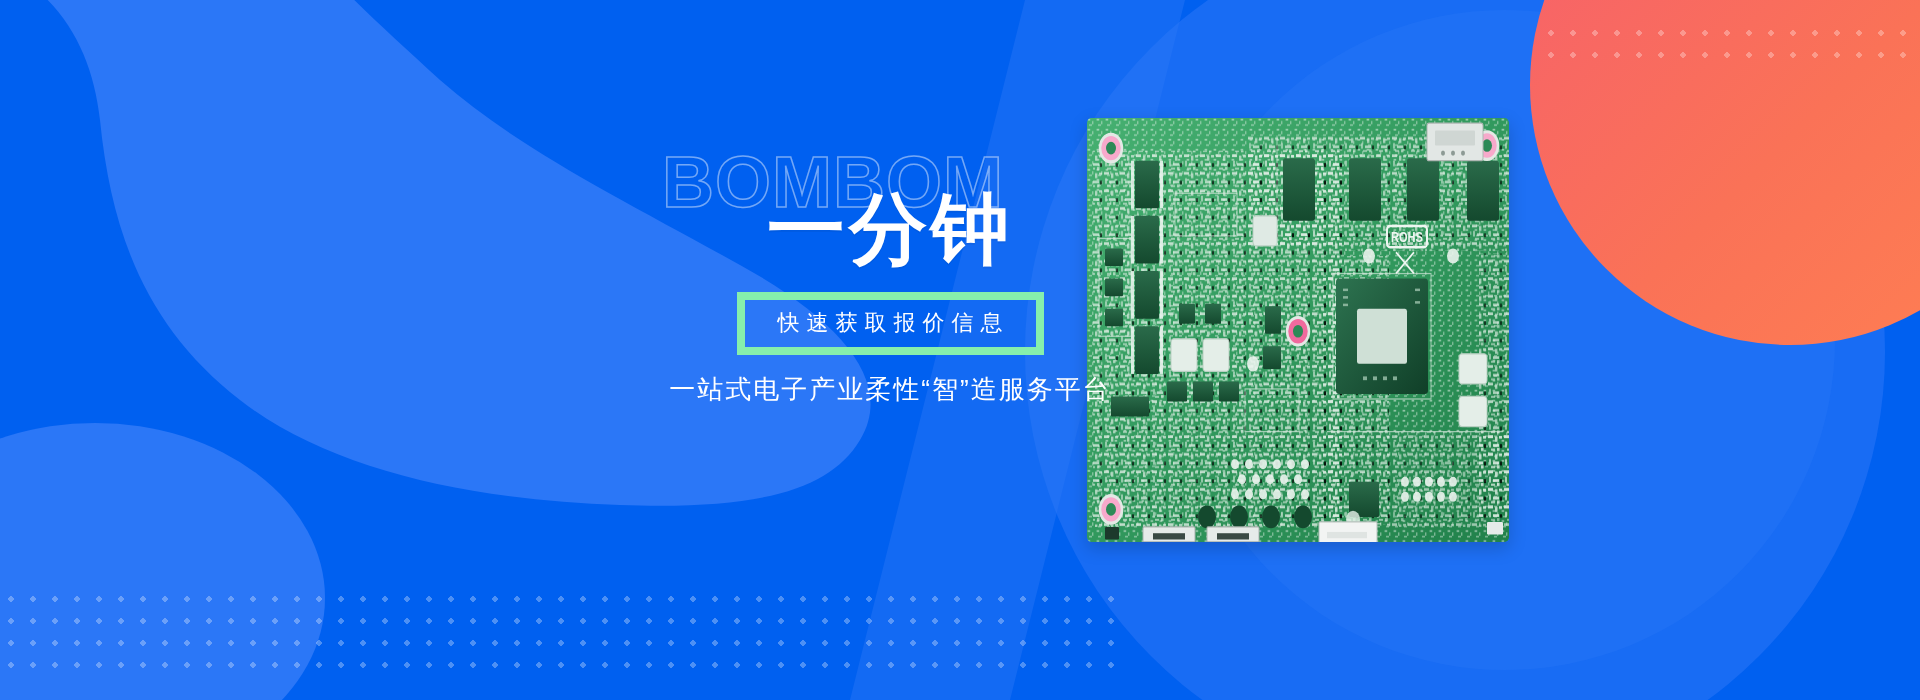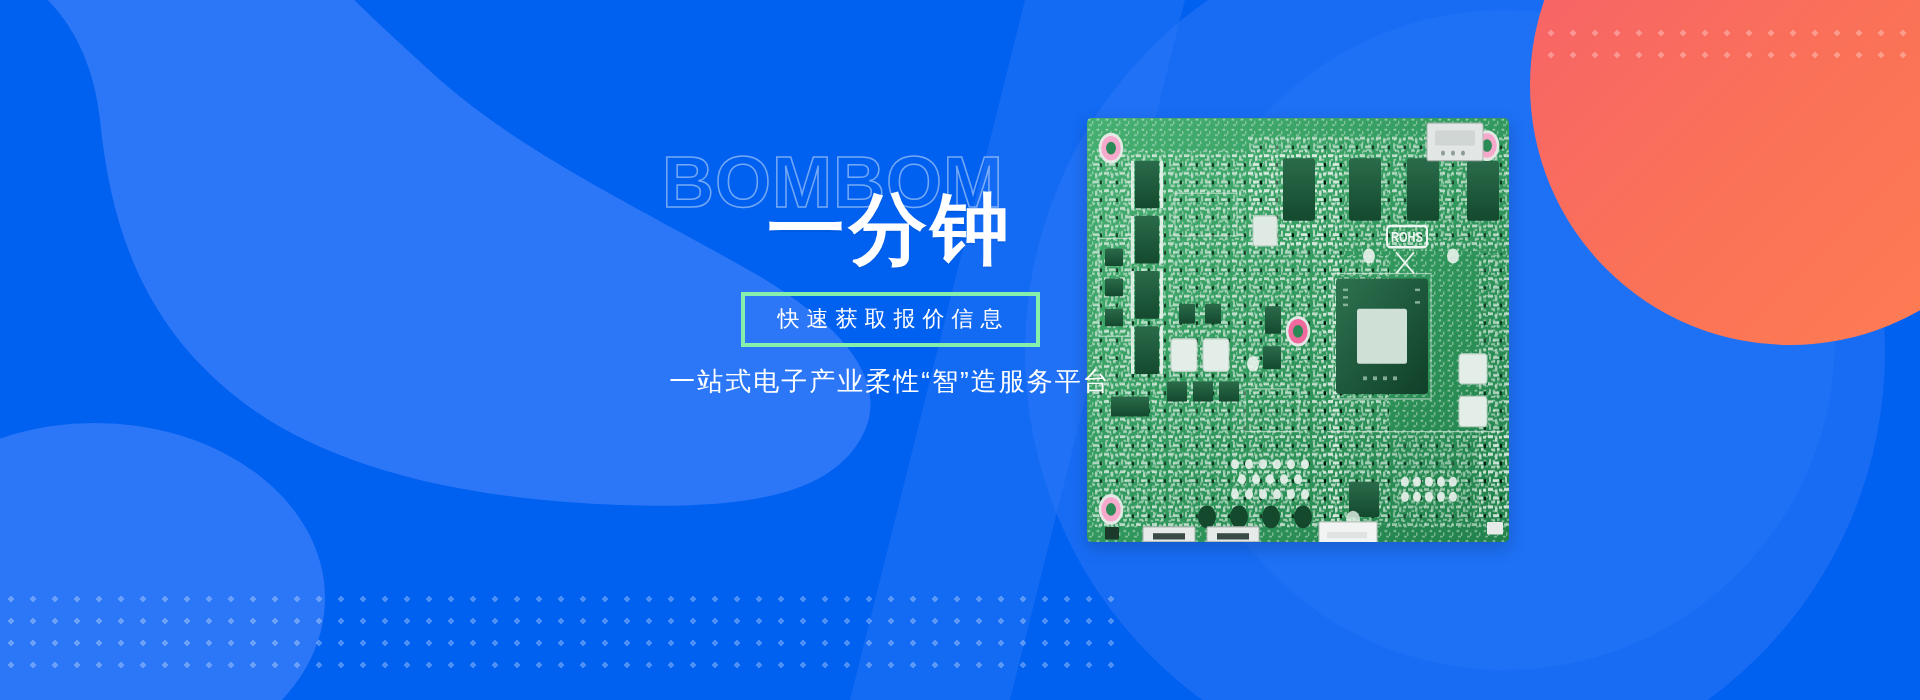--- a/index.html
+++ b/index.html
@@ -57,21 +57,21 @@
     font-size:78px;
     font-weight:700;
     line-height:1.02;
     letter-spacing:4px;
     white-space:nowrap;
     text-shadow:0 2px 0 rgba(0,0,0,.05);
   }
   #cta-button{
     position:relative;z-index:3;
     margin-top:22px;
-    border:4px solid #86efac;
+    border:8px solid #86efac;
     padding:11px 26px 12px 26px;
     color:#ffffff;
     font-size:22px;
     letter-spacing:7px;
     text-indent:7px;
     white-space:nowrap;
     background:transparent;
     cursor:pointer;
     line-height:1.1;
   }

